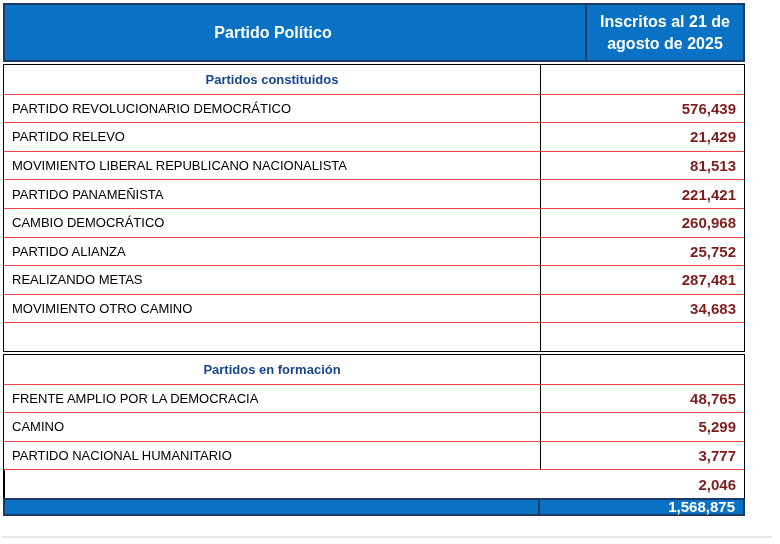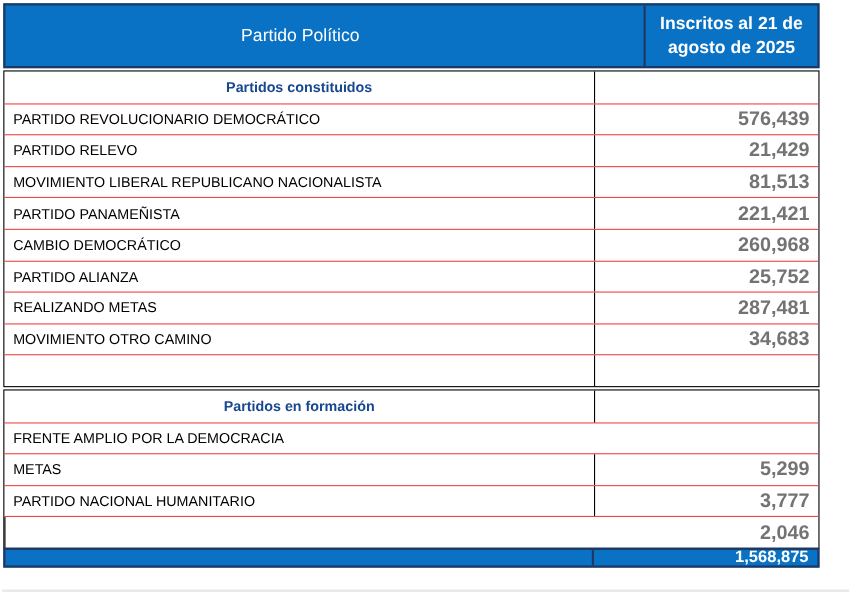--- a/index.html
+++ b/index.html
@@ -11,41 +11,41 @@
   }
   .tbl { position:absolute; left:3px; top:3px; width:742px; }
 
   
   .hdr {
     box-sizing:border-box; height:59px; display:flex;
     background:var(--header-blue); border:2px solid var(--border-navy);
   }
   .hdr-c1 {
     width:536px; box-sizing:border-box; display:flex; align-items:center; justify-content:center;
-    color:#ffffff; font-weight:normal; font-size:16px;
+    color:#ffffff; font-weight:bold; font-size:16px;
   }
   .hdr-c2 {
     flex:1; box-sizing:border-box; border-left:2px solid var(--border-navy);
     display:flex; align-items:center; justify-content:center;
     color:#ffffff; font-weight:bold; font-size:16px; text-align:center; line-height:22px;margin-left:44px;
   }
   .hdr-c2 span { display:block; max-width:180px; }
 
   
   .block { box-sizing:border-box; border:1px solid #000; margin-top:2px; background:#fff; }
   .row { display:flex; height:28.6px; box-sizing:border-box; }
   .row + .row { border-top:1px solid #ef4444; }
   .c1 {
     width:536px; box-sizing:border-box; display:flex; align-items:center;
     padding-left:8px; font-size:13px; color:#000; white-space:nowrap; overflow:hidden;
   }
   .c2 {
     flex:1; box-sizing:border-box; border-left:1px solid #000;
     display:flex; align-items:center; justify-content:flex-end;
-    padding-right:8px; font-size:18px; font-weight:bold; color:#737373; white-space:nowrap;
+    padding-right:8px; font-size:15px; font-weight:bold; color:#7f1d1d; white-space:nowrap;
   }
   .row.section .c1 { justify-content:center; padding-left:0; font-weight:bold; color:var(--section-text); }
 
   
   .total {
     box-sizing:border-box; height:18px; display:flex; margin-top:-1px;
     background:var(--header-blue); border:2px solid var(--border-navy);
   }
   .total-c1 { width:535px; box-sizing:border-box; border-right:2px solid var(--border-navy); }
   .total-c2 {
@@ -113,23 +113,24 @@
     </div>
   </div>
 
   <div class="block">
     <div class="row section">
       <div class="c1">Partidos en formación</div>
       <div class="c2"></div>
     </div>
     <div class="row">
       <div class="c1">FRENTE AMPLIO POR LA DEMOCRACIA</div>
+      <div class="c2">48,765</div>
     </div>
     <div class="row">
-      <div class="c1">METAS</div>
+      <div class="c1">CAMINO</div>
       <div class="c2">5,299</div>
     </div>
     <div class="row">
       <div class="c1">PARTIDO NACIONAL HUMANITARIO</div>
       <div class="c2">3,777</div>
     </div>
     <div class="row">
       <div class="c2">2,046</div>
     </div>
   </div>

